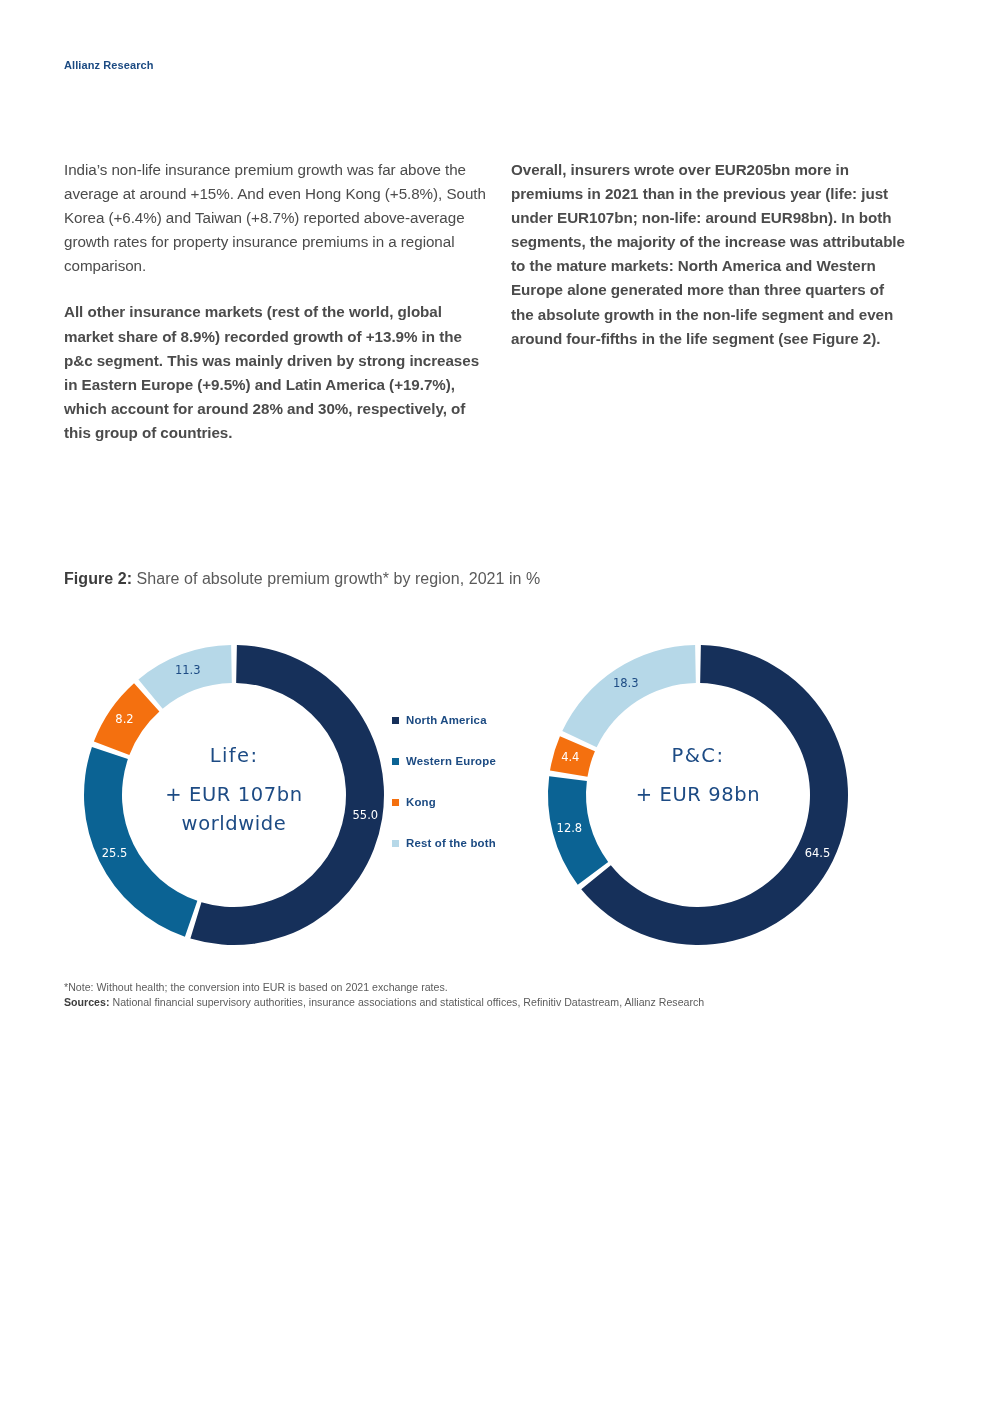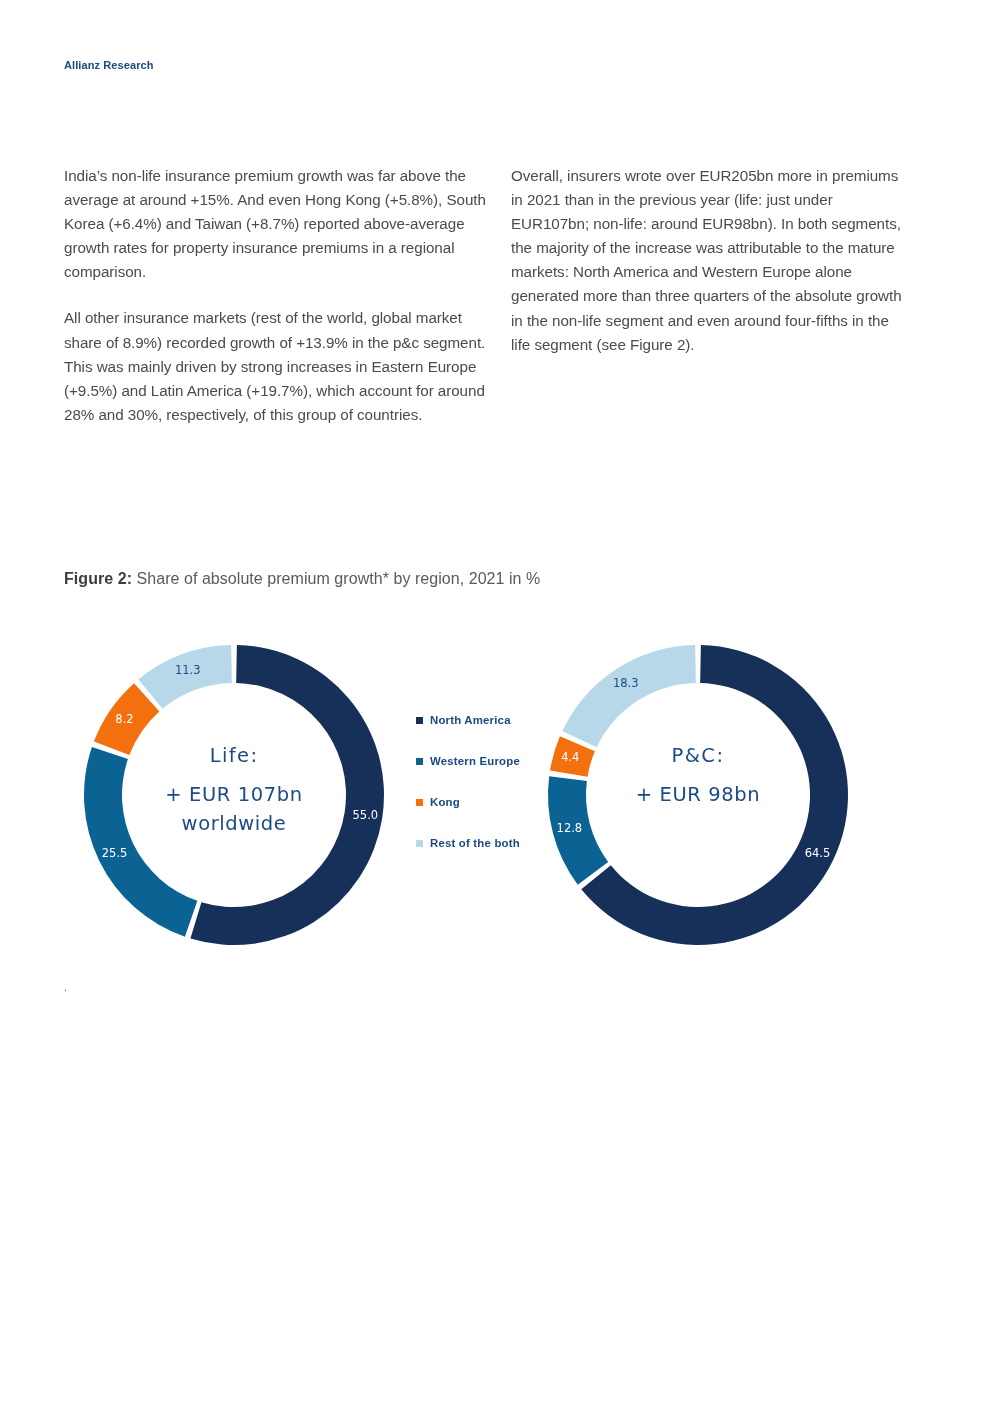--- a/index.html
+++ b/index.html
@@ -39,22 +39,22 @@
   .col {
     position: absolute;
     top: 156px;
     font-size: 15.2px;
     line-height: 24.1px;
     color: #4b4b4b;
     letter-spacing: -0.05px;
   }
   .col-left  { left: 64px;  width: 428px; }
   .col-right { left: 511px; width: 398px; }
-  .col p { margin: 8px 0 22px 0; }
-  .col p:last-child { margin-bottom: 0; }
+  .col p { margin: 2px 0 22px 0; }
+  .col p:last-child { margin-bottom: 0; font-weight: bold; }
 
   
   .fig-caption {
     position: absolute;
     left: 64px;
     top: 570px;
     font-size: 16px;
     color: #5a5a5a;
     letter-spacing: 0.05px;
   }
@@ -82,21 +82,21 @@
     font-size: 11.5px;
     text-anchor: middle;
     dominant-baseline: middle;
   }
   .slice-label.on-dark  { fill: #ffffff; }
   .slice-label.on-light { fill: #1d4b84; }
 
   
   .legend {
     position: absolute;
-    left: 416px;
+    left: 392px;
     top: 702px;
     width: 120px;
   }
   .legend-item {
     display: flex;
     align-items: center;
     height: 36px;
     margin-bottom: 5px;
   }
   .legend-swatch {
@@ -206,18 +206,20 @@
       <span class="legend-swatch" style="background: rgb(244, 112, 15);"></span>
       <span class="legend-label">Kong</span>
     </div>
     <div class="legend-item">
       <span class="legend-swatch" style="background: rgb(182, 216, 232);"></span>
       <span class="legend-label">Rest of the both</span>
     </div>
   </div>
 
   <div class="notes">
+    <div>*Note: Without health; the conversion into EUR is based on 2021 exchange rates.</div>
+    <div><b>Sources:</b><span> National financial supervisory authorities, insurance associations and statistical offices, Refinitiv Datastream, Allianz Research</span></div>
     <div>.</div>
   </div>
 
   <div class="page-number">6</div>
 
 </div>
 
 </body></html>

